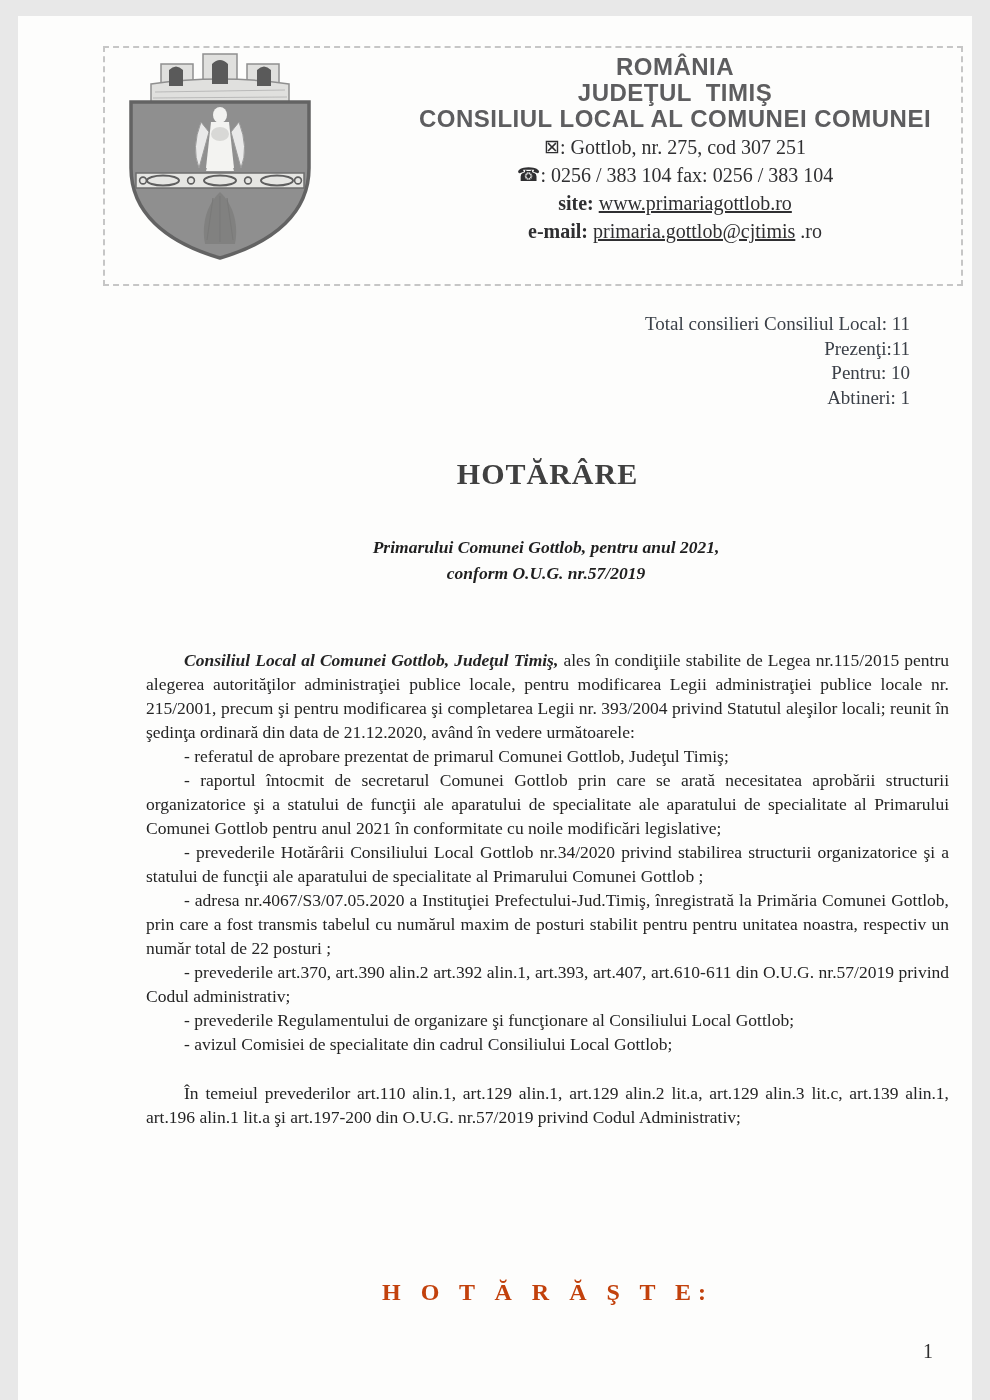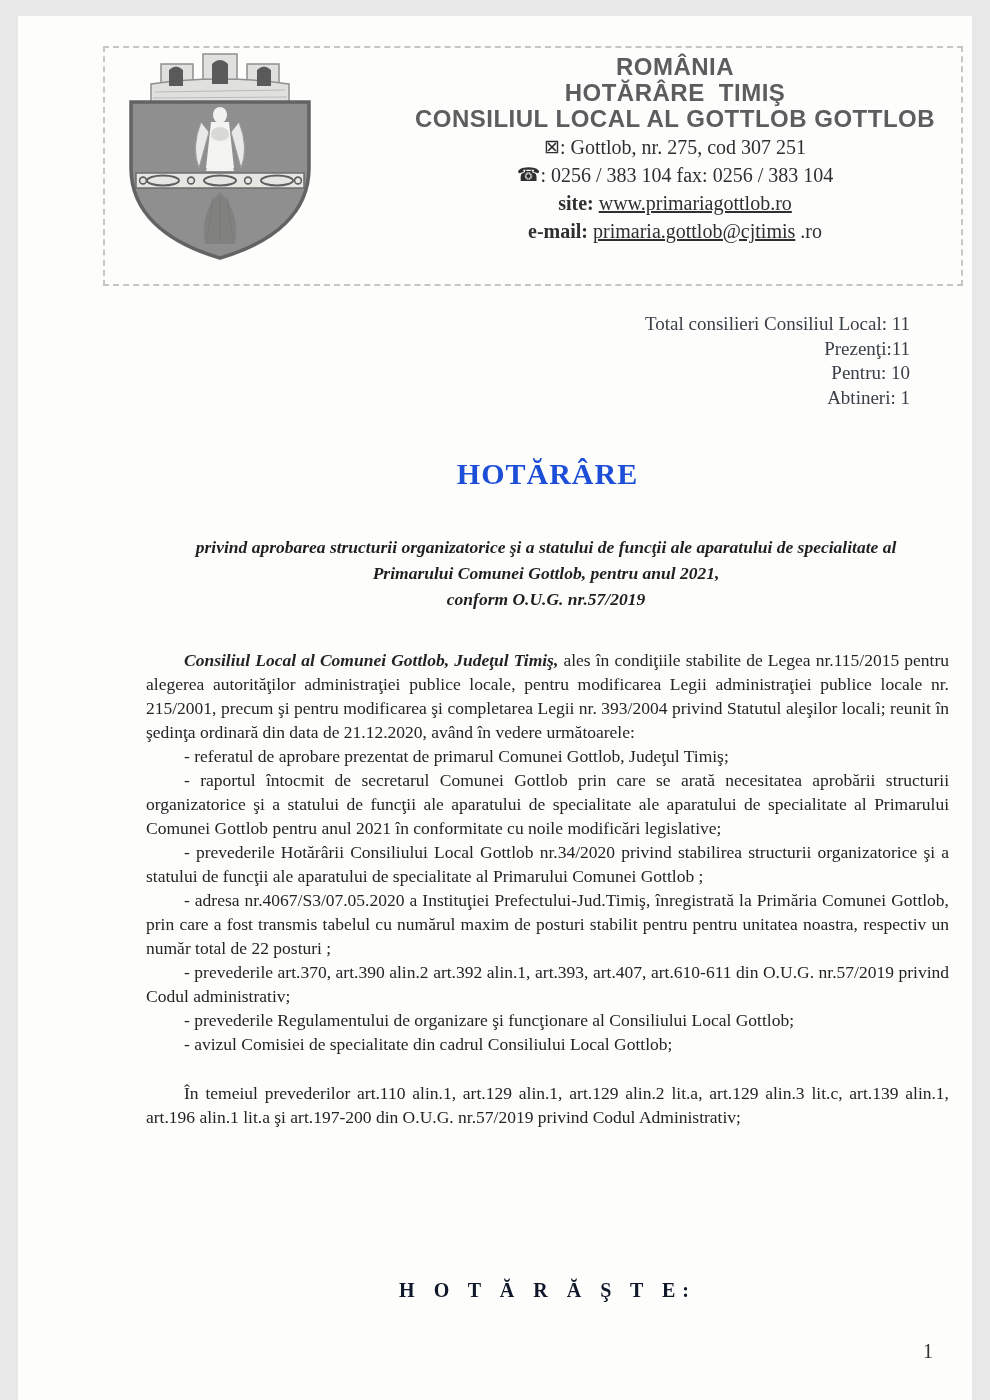--- a/index.html
+++ b/index.html
@@ -31,40 +31,40 @@
 
   
   .stats {
     position:absolute; right:62px; top:296px; text-align:right;
     font-weight:normal; font-size:19px; line-height:24.5px; color:#3b4048;
   }
 
   
   .title {
     position:absolute; left:128px; top:441px; width:803px; text-align:center;
-    font-weight:bold; font-size:30px; letter-spacing:1px; color:#1d4ed8;
+    font-weight:bold; font-size:30px; letter-spacing:1px; color:#404040;
   }
   .subtitle {
     position:absolute; left:98px; top:518px; width:860px; text-align:center;
     font-weight:bold; font-style:italic; font-size:17.5px; line-height:26px; color:#1f1f1f;
   }
 
   
   .body {
     position:absolute; left:128px; top:632px; width:803px;
     font-size:17.5px; line-height:24px; text-align:justify;
     text-justify:inter-word; color:#242424;
   }
   .body p { margin:0; text-indent:38px; }
   .body p.closing { margin-top:25px; }
 
   
   .decision {
     position:absolute; left:128px; top:1263px; width:803px; text-align:center;
-    font-weight:bold; font-size:20px; letter-spacing:7px; color:#0f172a;
+    font-weight:bold; font-size:24px; letter-spacing:7px; color:#c2410c;
   }
 
   
   .pageno { position:absolute; left:905px; top:1324px; font-size:20px; color:#2e2e2e; }
 
   
   .smudge {
     position:absolute; left:181px; top:1392px; width:338px; height:7px;
     border-radius:3px; opacity:.85;
     background:linear-gradient(90deg,#9a9a9a 0%,#474747 12%,#2e2e2e 45%,#3a3a3a 70%,#6f6f6f 90%,#b5b5b5 100%);
@@ -126,22 +126,22 @@
         <g stroke="#6a6a68" stroke-width="1.2" fill="none">
           <path d="M96,146 L90,188"></path>
             <path d="M103,144 L103,190"></path>
             <path d="M110,146 L116,188"></path>
         </g>
       </g>
     </svg>
 
     <div class="lh-text">
       <div class="lh-country">ROMÂNIA</div>
-      <div class="lh-county">HOTĂRÂRE TIMIŞ</div>
-      <div class="lh-council">CONSILIUL LOCAL AL GOTTLOB GOTTLOB</div>
+      <div class="lh-county">JUDEŢUL TIMIŞ</div>
+      <div class="lh-council">CONSILIUL LOCAL AL COMUNEI COMUNEI</div>
 
       <div class="lh-contact"><span class="glyph">⊠</span><span>: Gottlob, nr. 275, cod 307 251</span></div>
 
       <div class="lh-contact"><span class="glyph">☎</span><span>: 0256 / 383 104   fax: 0256 / 383 104</span></div>
 
       <div class="lh-contact"><b>site:</b> <span class="u">www.primariagottlob.ro</span></div>
 
       <div class="lh-contact"><b>e-mail:</b> <span class="u">primaria.gottlob@cjtimis</span><span> .ro</span></div>
     </div>
   </div>
@@ -149,21 +149,20 @@
   <div class="stats">
     <div>Total consilieri Consiliul Local: 11</div>
     <div>Prezenţi:11</div>
     <div>Pentru: 10</div>
     <div>Abtineri: 1</div>
   </div>
 
   <div class="title">HOTĂRÂRE</div>
 
   <div class="subtitle">
-    <div>privind aprobarea structurii organizatorice şi a statului de funcţii ale aparatului de specialitate al</div>
     <div>Primarului Comunei Gottlob, pentru anul 2021,</div>
     <div>conform O.U.G. nr.57/2019</div>
   </div>
 
   <div class="body">
     <p><b><i>Consiliul Local al Comunei Gottlob, Judeţul Timiş,</i></b><span> ales în condiţiile stabilite de Legea nr.115/2015 pentru alegerea autorităţilor administraţiei publice locale, pentru modificarea Legii administraţiei publice locale nr. 215/2001, precum şi pentru modificarea şi completarea Legii nr. 393/2004 privind Statutul aleşilor locali; reunit în şedinţa ordinară din data de 21.12.2020, având în vedere următoarele:</span></p>
 
     <p>- referatul de aprobare  prezentat de primarul Comunei Gottlob, Judeţul Timiş;</p>
     <p>- raportul  întocmit de secretarul Comunei Gottlob prin care se arată necesitatea aprobării structurii organizatorice şi a statului de funcţii ale aparatului de specialitate ale aparatului de specialitate al Primarului Comunei Gottlob pentru anul 2021 în conformitate cu noile modificări legislative;</p>
     <p>- prevederile Hotărârii Consiliului Local Gottlob nr.34/2020 privind stabilirea structurii organizatorice şi a statului de funcţii ale aparatului de specialitate al Primarului Comunei Gottlob ;</p>

